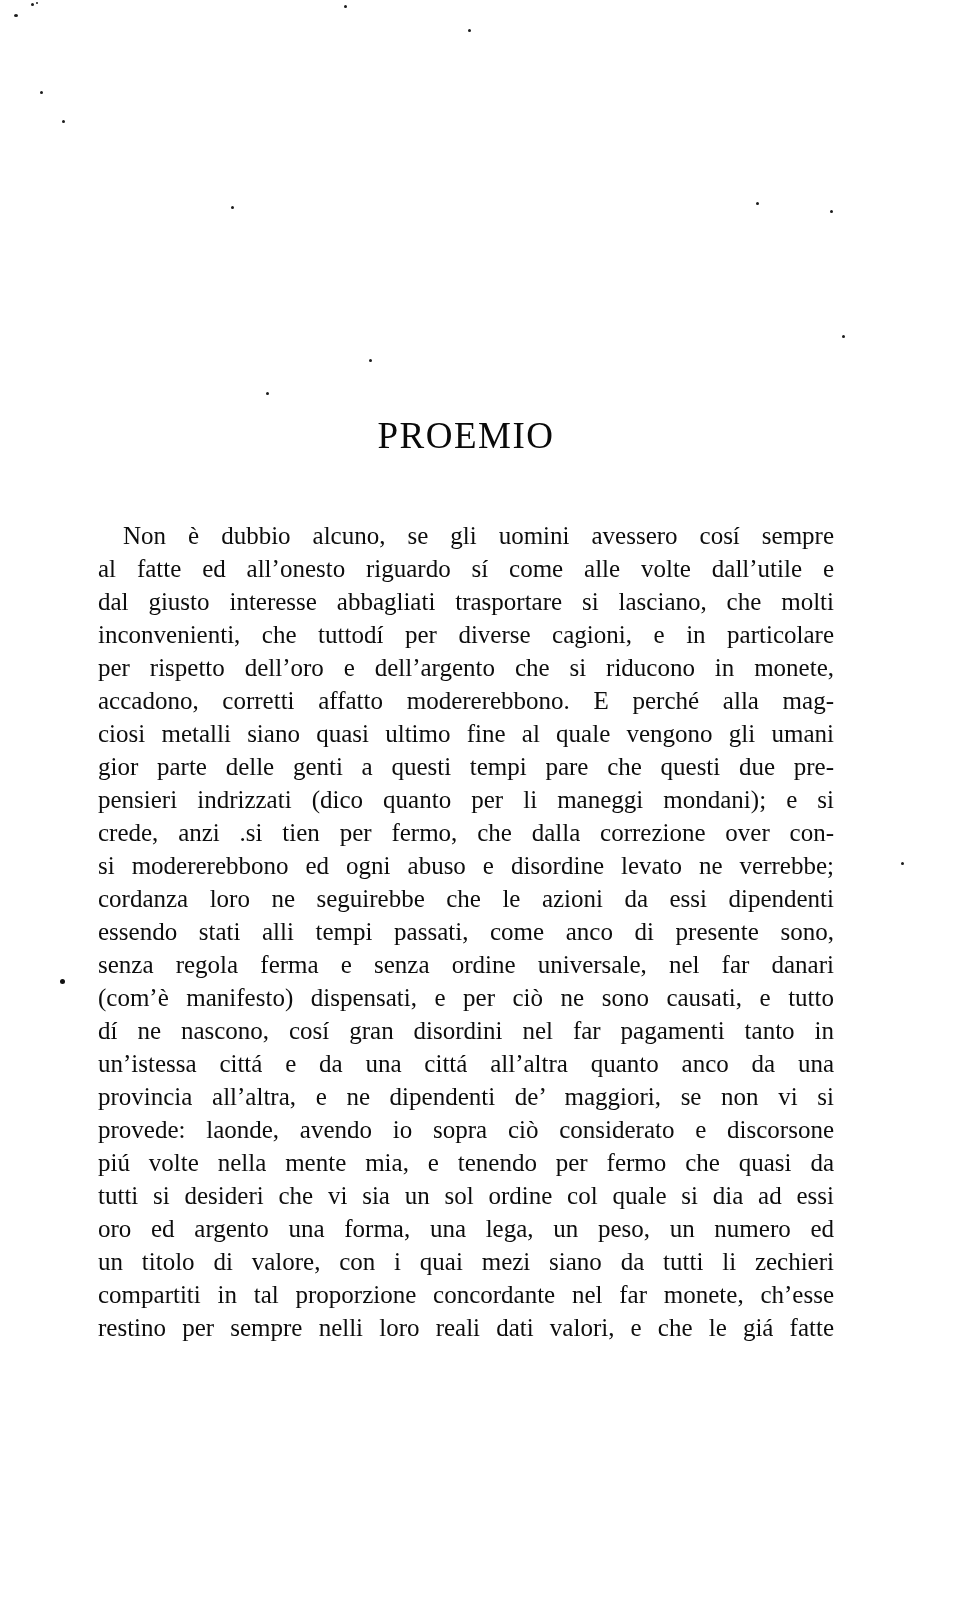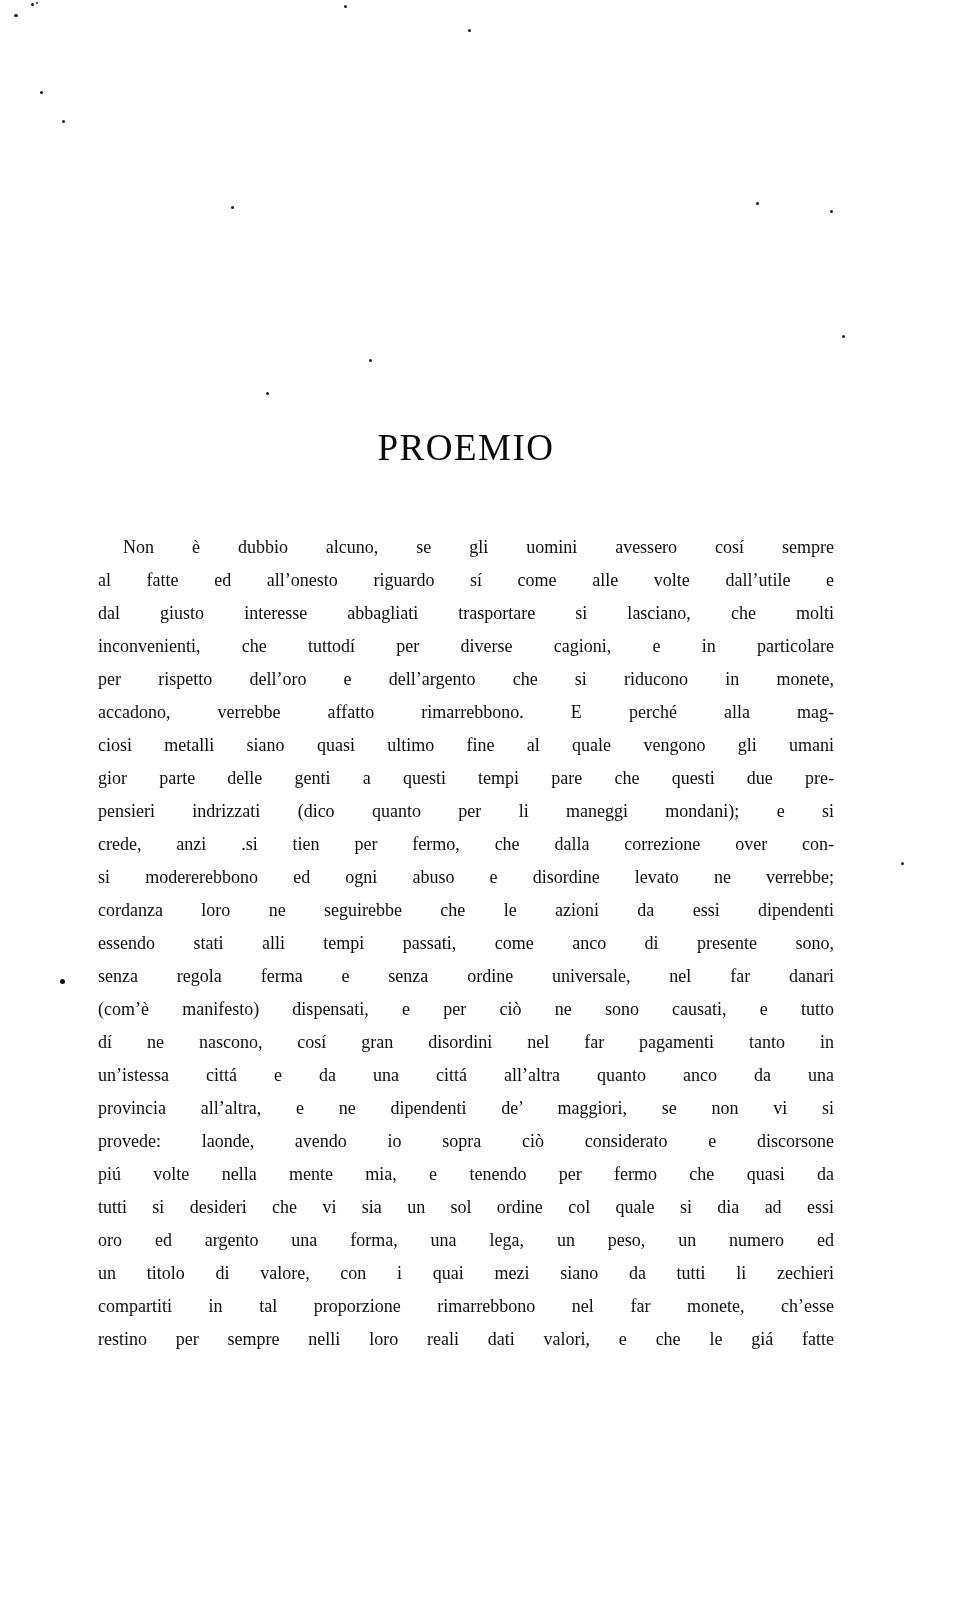--- a/index.html
+++ b/index.html
@@ -17,30 +17,30 @@
     font-family: "Liberation Serif", serif;
     color: #0d0d0d;
   }
   .textblock {
     position: absolute;
     left: 98px;
     top: 418px;
     width: 736px;
   }
   .heading {
-    margin: 12px 0 65px 0;
+    margin: 0 0 65px 0;
     font-size: 37px;
     line-height: 36px;
     font-weight: normal;
     text-align: center;
     letter-spacing: 1.5px;
     color: #0a0a0a;
   }
   .para {
-    font-size: 18px;
+    font-size: 25px;
     line-height: 33px;
   }
   .line {
     text-align: justify;
     text-align-last: justify;
     -moz-text-align-last: justify;
     white-space: normal;
     word-spacing: 1px;
   }
   .line.first {
@@ -62,39 +62,39 @@
 
 <div class="page">
   <div class="textblock">
     <h1 class="heading">PROEMIO</h1>
     <div class="para" id="para">
         <div class="line first">Non è dubbio alcuno, se gli uomini avessero cosí sempre</div>
         <div class="line">al fatte ed all’onesto riguardo sí come alle volte dall’utile e</div>
         <div class="line">dal giusto interesse abbagliati trasportare si lasciano, che molti</div>
         <div class="line">inconvenienti, che tuttodí per diverse cagioni, e in particolare</div>
         <div class="line">per rispetto dell’oro e dell’argento che si riducono in monete,</div>
-        <div class="line">accadono, verrebbe affatto rimarrebbono. E perché alla mag-</div>
+        <div class="line">accadono, corretti affatto modererebbono. E perché alla mag-</div>
         <div class="line">ciosi metalli siano quasi ultimo fine al quale vengono gli umani</div>
         <div class="line">gior parte delle genti a questi tempi pare che questi due pre-</div>
         <div class="line">pensieri indrizzati (dico quanto per li maneggi mondani); e si</div>
         <div class="line">crede, anzi .si tien per fermo, che dalla correzione over con-</div>
         <div class="line">si modererebbono ed ogni abuso e disordine levato ne verrebbe;</div>
         <div class="line">cordanza loro ne seguirebbe che le azioni da essi dipendenti</div>
         <div class="line">essendo stati alli tempi passati, come anco di presente sono,</div>
         <div class="line">senza regola ferma e senza ordine universale, nel far danari</div>
         <div class="line">(com’è manifesto) dispensati, e per ciò ne sono causati, e tutto</div>
         <div class="line">dí ne nascono, cosí gran disordini nel far pagamenti tanto in</div>
         <div class="line">un’istessa cittá e da una cittá all’altra quanto anco da una</div>
         <div class="line">provincia all’altra, e ne dipendenti de’ maggiori, se non vi si</div>
         <div class="line">provede: laonde, avendo io sopra ciò considerato e discorsone</div>
         <div class="line">piú volte nella mente mia, e tenendo per fermo che quasi da</div>
         <div class="line">tutti si desideri che vi sia un sol ordine col quale si dia ad essi</div>
         <div class="line">oro ed argento una forma, una lega, un peso, un numero ed</div>
         <div class="line">un titolo di valore, con i quai mezi siano da tutti li zechieri</div>
-        <div class="line">compartiti in tal proporzione rimarrebbono nel far monete, ch’esse</div>
+        <div class="line">compartiti in tal proporzione concordante nel far monete, ch’esse</div>
         <div class="line">restino per sempre nelli loro reali dati valori, e che le giá fatte</div>
       </div>
   </div>
   <div id="artifacts">
       <div class="speck" style="left: 31px; top: 3px; width: 3px; height: 3px;"></div>
       <div class="speck" style="left: 36px; top: 2px; width: 2px; height: 2px;"></div>
       <div class="speck" style="left: 14px; top: 14px; width: 4px; height: 3px;"></div>
       <div class="speck" style="left: 40px; top: 91px; width: 3px; height: 3px;"></div>
       <div class="speck" style="left: 62px; top: 120px; width: 3px; height: 3px;"></div>
       <div class="speck" style="left: 344px; top: 5px; width: 3px; height: 3px;"></div>

